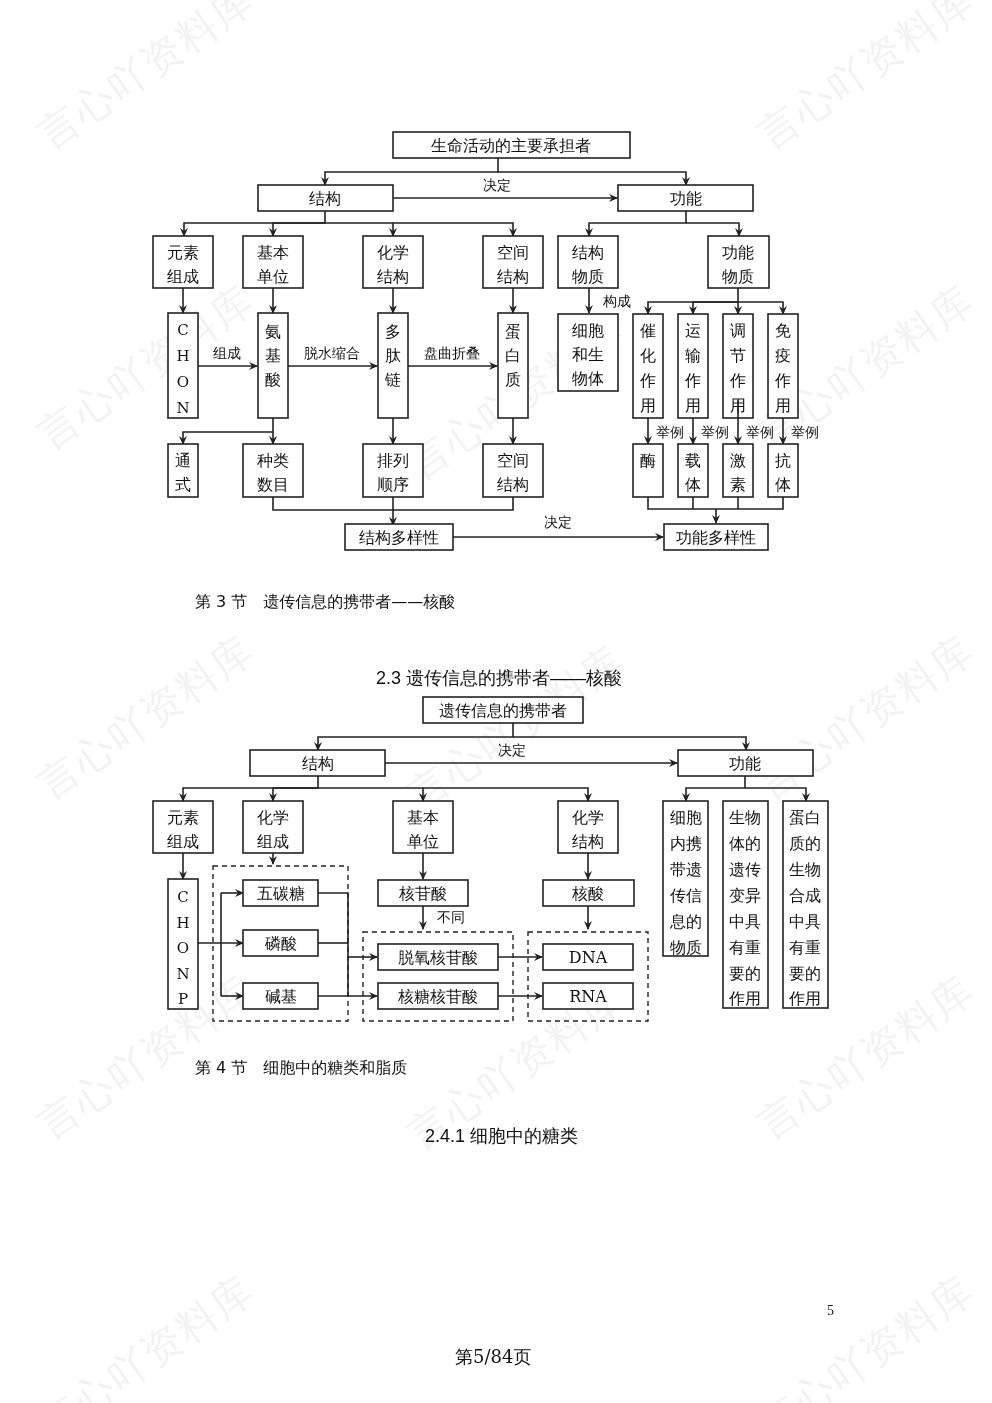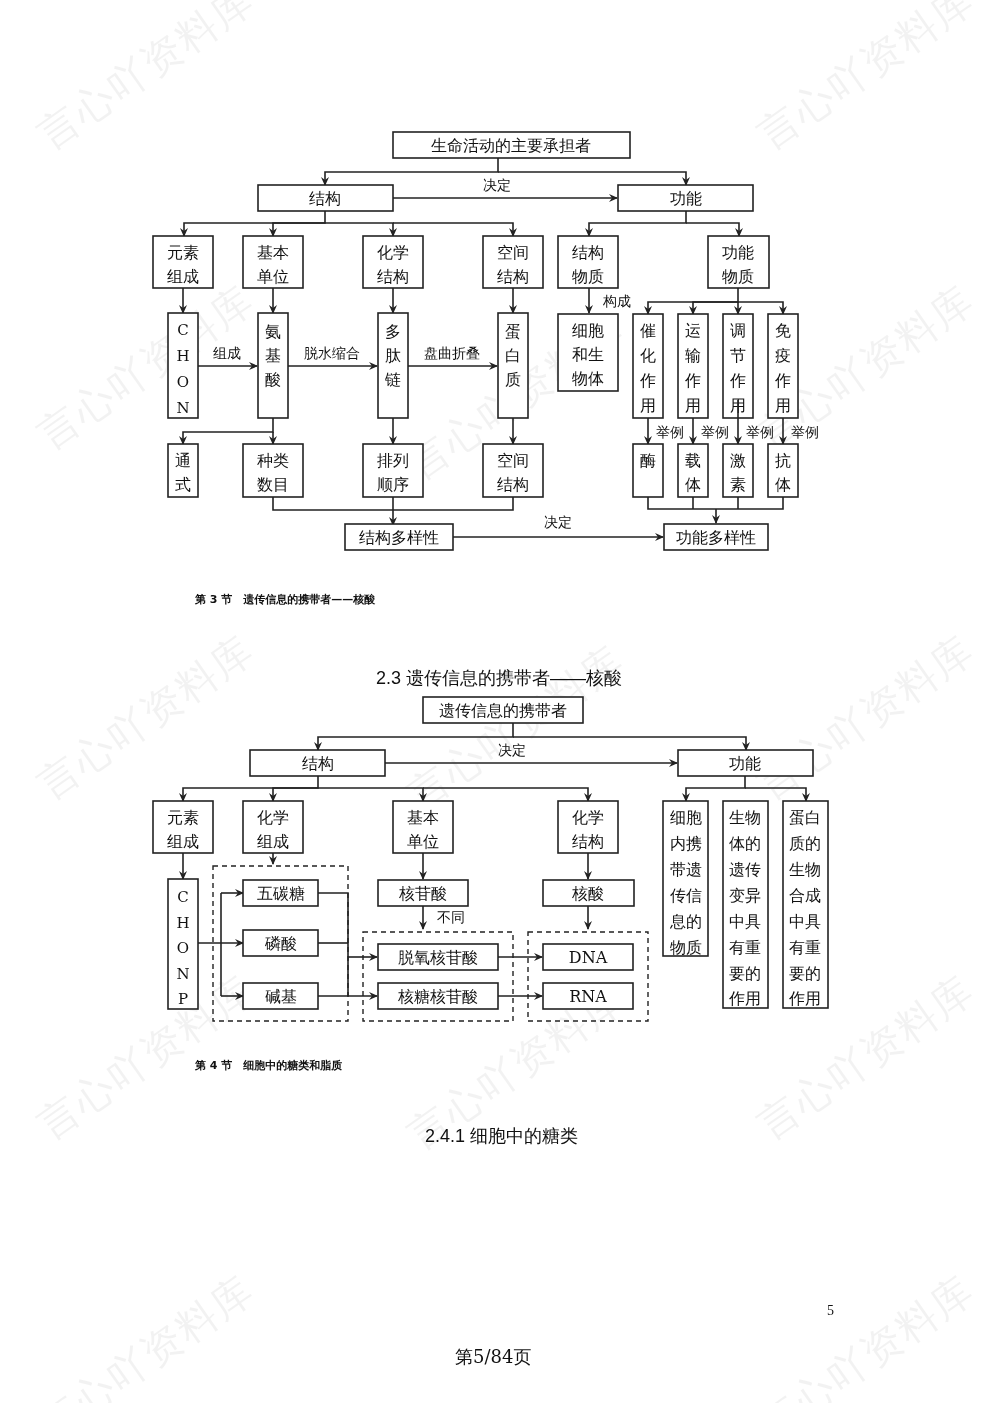--- a/index.html
+++ b/index.html
@@ -10,21 +10,21 @@
         font-family: "DejaVu Sans", sans-serif; letter-spacing: 2px; }
   svg.diagram { position: absolute; left: 0; top: 0; }
   svg text { font-family: "DejaVu Sans", sans-serif; fill: #111; }
   .box { fill: #fff; stroke: #222; stroke-width: 1.6; }
   .ln { stroke: #222; stroke-width: 1.6; fill: none; }
   .dash { stroke: #222; stroke-width: 1.4; fill: none; stroke-dasharray: 5 4; }
   .t16 { font-size: 16px; }
   .t15 { font-size: 15px; }
   .t14 { font-size: 14px; }
   .mono { font-family: "DejaVu Serif", serif; }
-  .heading { position: absolute; font-weight: bold; font-size: 11px;
+  .heading { position: absolute; font-weight: normal; font-size: 16px;
              font-family: "DejaVu Sans", sans-serif; }
   .subtitle { position: absolute; font-size: 18px; font-family: Liberation Sans, sans-serif; }
   .pagenum { position: absolute; font-size: 14px; font-family: "Liberation Serif", serif; }
   .pageinfo { position: absolute; font-size: 18px; font-family: "DejaVu Serif", serif; }
 </style>
 </head>
 <body>
 
 <div class="wm" style="left:20px;top:40px;">言心吖资料库</div>
 <div class="wm" style="left:740px;top:40px;">言心吖资料库</div>

